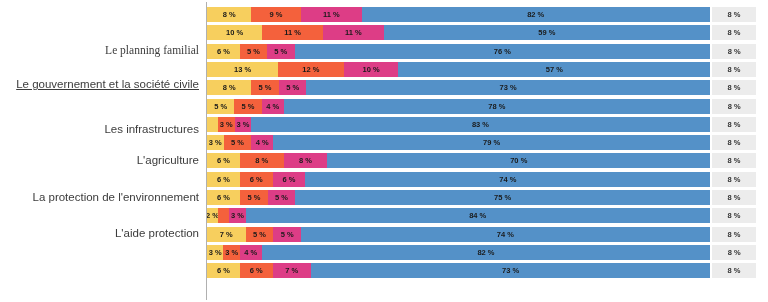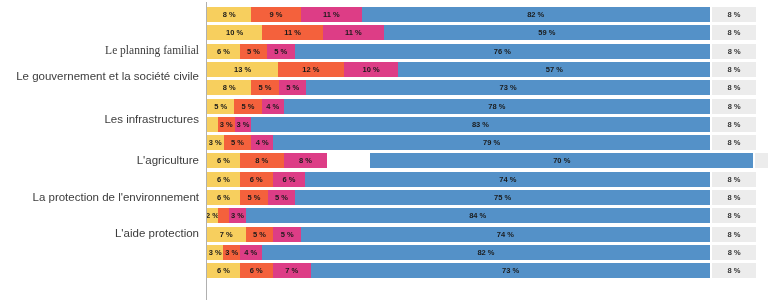--- a/index.html
+++ b/index.html
@@ -112,22 +112,22 @@
   .seg.c4 .seg-label { color: #333333; }
 </style>
 </head>
 <body>
 
 <div id="chart-root">
   <div class="plot-wrap">
 
     <div class="label-col">
         <div class="cat-label" style="top: 44.1px; font-family: Liberation Serif, serif;">Le planning familial</div>
-        <div class="cat-label" style="top: 70px;">Le gouvernement et la société civile</div>
-        <div class="cat-label" style="top: 113px;">Les infrastructures</div>
+        <div class="cat-label" style="top: 78px; text-decoration: underline;">Le gouvernement et la société civile</div>
+        <div class="cat-label" style="top: 123px;">Les infrastructures</div>
         <div class="cat-label" style="top: 153.9px;">L'agriculture</div>
         <div class="cat-label" style="top: 190.5px;">La protection de l'environnement</div>
         <div class="cat-label" style="top: 227.1px;">L'aide protection</div>
       </div>
 
     <div class="axis-spine"></div>
 
     <div class="bars-area">
         <div class="bar-row" style="top: 7px;">
           <div class="seg c0" style="flex: 0 0 44.202px; width: 44.202px;">
@@ -274,21 +274,21 @@
         <div class="bar-row" style="top: 153.4px;">
           <div class="seg c0" style="flex: 0 0 32.82px; width: 32.82px;">
             <span class="seg-label">6 %</span>
           </div>
           <div class="seg c1" style="flex: 0 0 43.76px; width: 43.76px;">
             <span class="seg-label">8 %</span>
           </div>
           <div class="seg c2" style="flex: 0 0 43.76px; width: 43.76px;">
             <span class="seg-label">8 %</span>
           </div>
-          <div class="seg c3" style="flex: 0 0 382.9px; width: 382.9px; margin-left: 43px;">
+          <div class="seg c3" style="flex: 0 0 382.9px; width: 382.9px;">
             <span class="seg-label">70 %</span>
           </div>
           <div class="seg-gap"></div>
           <div class="seg c4" style="flex: 0 0 43.76px; width: 43.76px;">
             <span class="seg-label">8 %</span>
           </div>
         </div>
         <div class="bar-row" style="top: 171.7px;">
           <div class="seg c0" style="flex: 0 0 32.82px; width: 32.82px;">
             <span class="seg-label">6 %</span>

